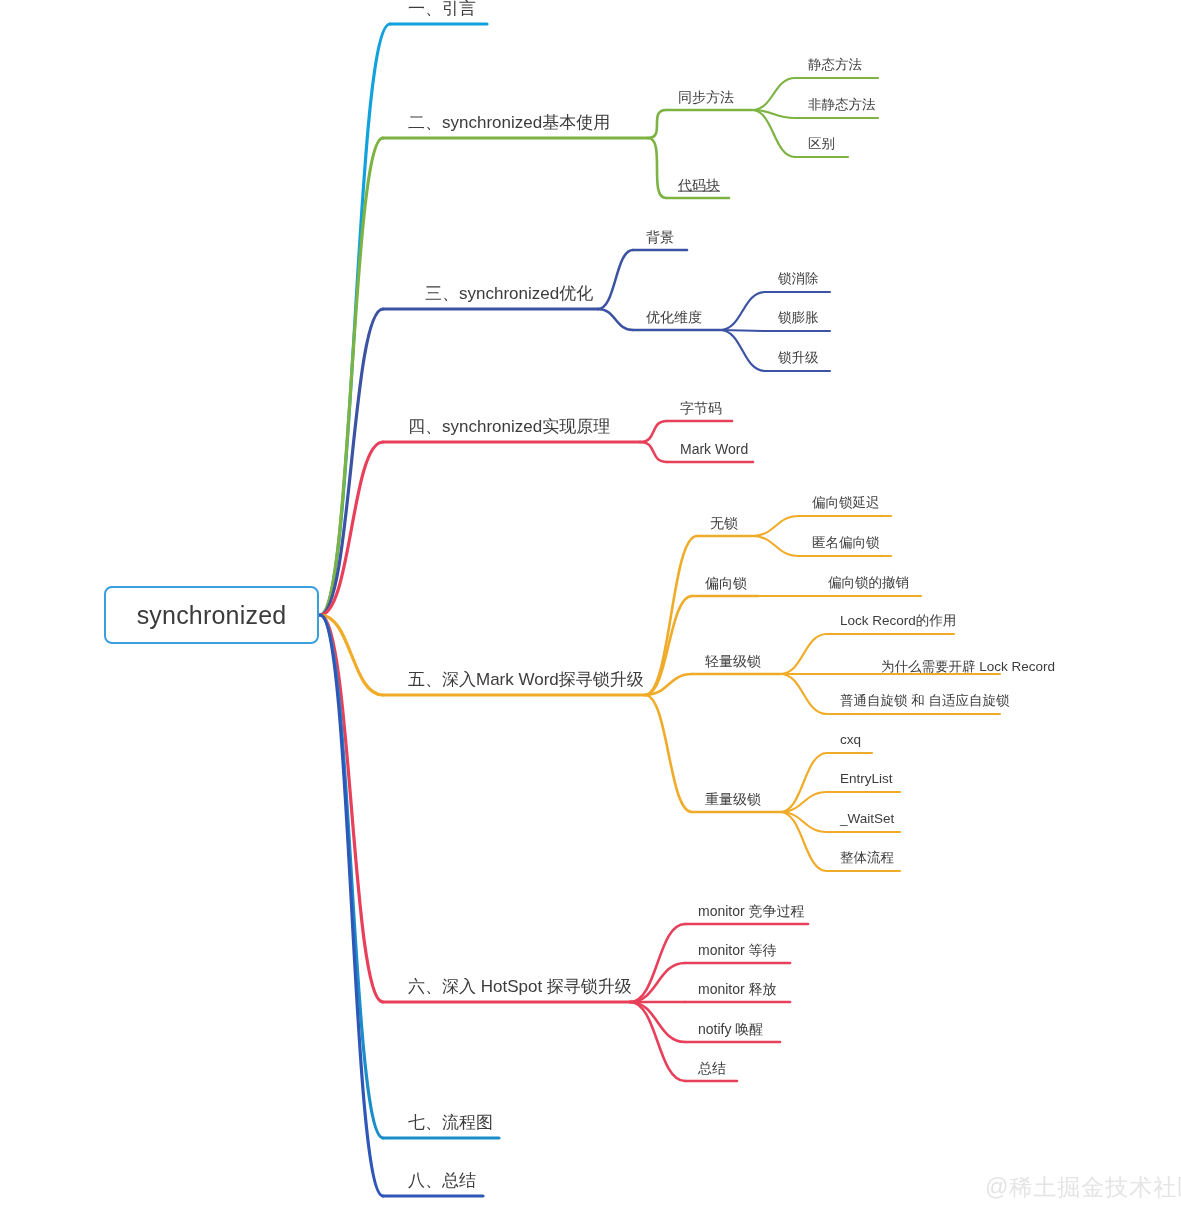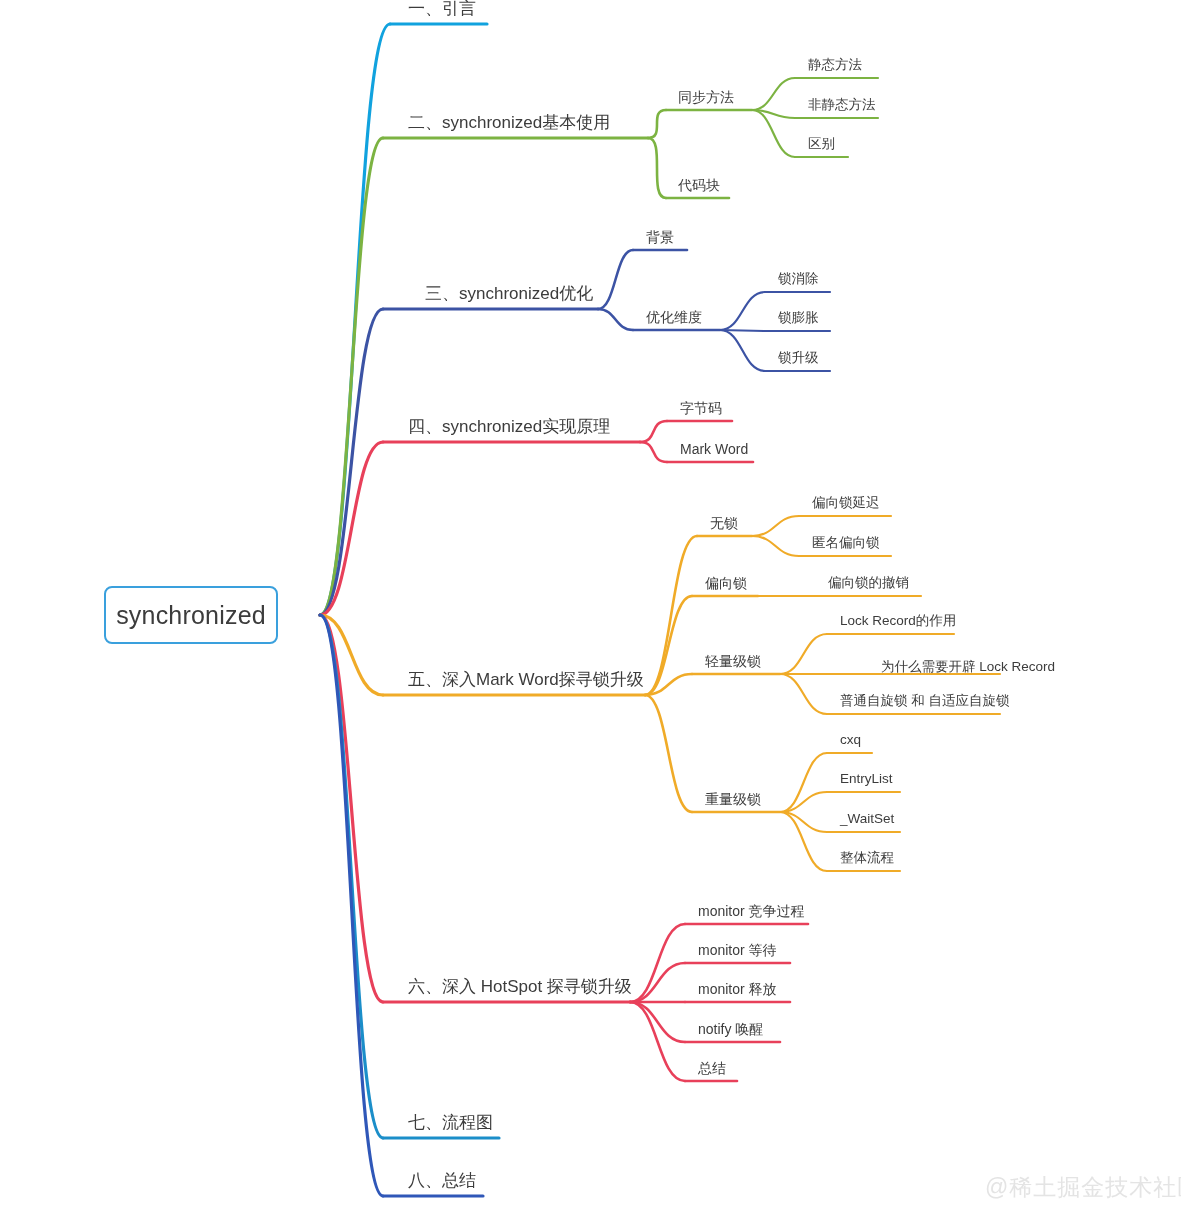--- a/index.html
+++ b/index.html
@@ -141,21 +141,21 @@
       <path d="M 320 615 C 351.5 615, 351.5 1196, 383 1196" fill="none" stroke="#2f57b8" stroke-width="3.2" stroke-linecap="round"></path>
       <path d="M 383 1196 L 483 1196" fill="none" stroke="#2f57b8" stroke-width="3.2" stroke-linecap="round"></path>
     </svg>
   <div id="nodes">
       <div class="node-label lvl1" style="left: 408px; top: 19px; font-family: Liberation Serif, serif;"><span>一、引言</span></div>
       <div class="node-label lvl1" style="left: 408px; top: 133px;"><span>二、synchronized基本使用</span></div>
       <div class="node-label lvl2" style="left: 678px; top: 105px;"><span>同步方法</span></div>
       <div class="node-label lvl3" style="left: 808px; top: 73px;"><span>静态方法</span></div>
       <div class="node-label lvl3" style="left: 808px; top: 113px;"><span>非静态方法</span></div>
       <div class="node-label lvl3" style="left: 808px; top: 152px;"><span>区别</span></div>
-      <div class="node-label lvl2" style="left: 678px; top: 193px;"><span>代码块</span></div>
+      <div class="node-label lvl2" style="left: 678px; top: 193px; text-decoration: underline;"><span>代码块</span></div>
       <div class="node-label lvl1" style="left: 408px; top: 304px; margin-left: 17px;"><span>三、synchronized优化</span></div>
       <div class="node-label lvl2" style="left: 646px; top: 245px;"><span>背景</span></div>
       <div class="node-label lvl2" style="left: 646px; top: 325px;"><span>优化维度</span></div>
       <div class="node-label lvl3" style="left: 778px; top: 287px;"><span>锁消除</span></div>
       <div class="node-label lvl3" style="left: 778px; top: 326px;"><span>锁膨胀</span></div>
       <div class="node-label lvl3" style="left: 778px; top: 366px;"><span>锁升级</span></div>
       <div class="node-label lvl1" style="left: 408px; top: 437px;"><span>四、synchronized实现原理</span></div>
       <div class="node-label lvl2" style="left: 680px; top: 416px;"><span>字节码</span></div>
       <div class="node-label lvl2" style="left: 680px; top: 457px;"><span>Mark Word</span></div>
       <div class="node-label lvl1" style="left: 408px; top: 690px;"><span>五、深入Mark Word探寻锁升级</span></div>
@@ -176,18 +176,18 @@
       <div class="node-label lvl1" style="left: 408px; top: 997px;"><span>六、深入 HotSpot 探寻锁升级</span></div>
       <div class="node-label lvl2" style="left: 698px; top: 919px;"><span>monitor 竞争过程</span></div>
       <div class="node-label lvl2" style="left: 698px; top: 958px;"><span>monitor 等待</span></div>
       <div class="node-label lvl2" style="left: 698px; top: 997px;"><span>monitor 释放</span></div>
       <div class="node-label lvl2" style="left: 698px; top: 1037px;"><span>notify 唤醒</span></div>
       <div class="node-label lvl2" style="left: 698px; top: 1076px;"><span>总结</span></div>
       <div class="node-label lvl1" style="left: 408px; top: 1133px;"><span>七、流程图</span></div>
       <div class="node-label lvl1" style="left: 408px; top: 1191px;"><span>八、总结</span></div>
     </div>
 
-  <div class="root-node" id="root-node" style="left: 104px; top: 586px; width: 174px; height: 58px; border-color: rgb(58, 160, 221);">
+  <div class="root-node" id="root-node" style="left: 104px; top: 586px; width: 215px; height: 58px; border-color: rgb(58, 160, 221);">
     <span>synchronized</span>
   </div>
 
   <div class="watermark" id="watermark" style="left: 985px; top: 1172px;">@稀土掘金技术社区</div>
 </div>
 
 </body></html>

